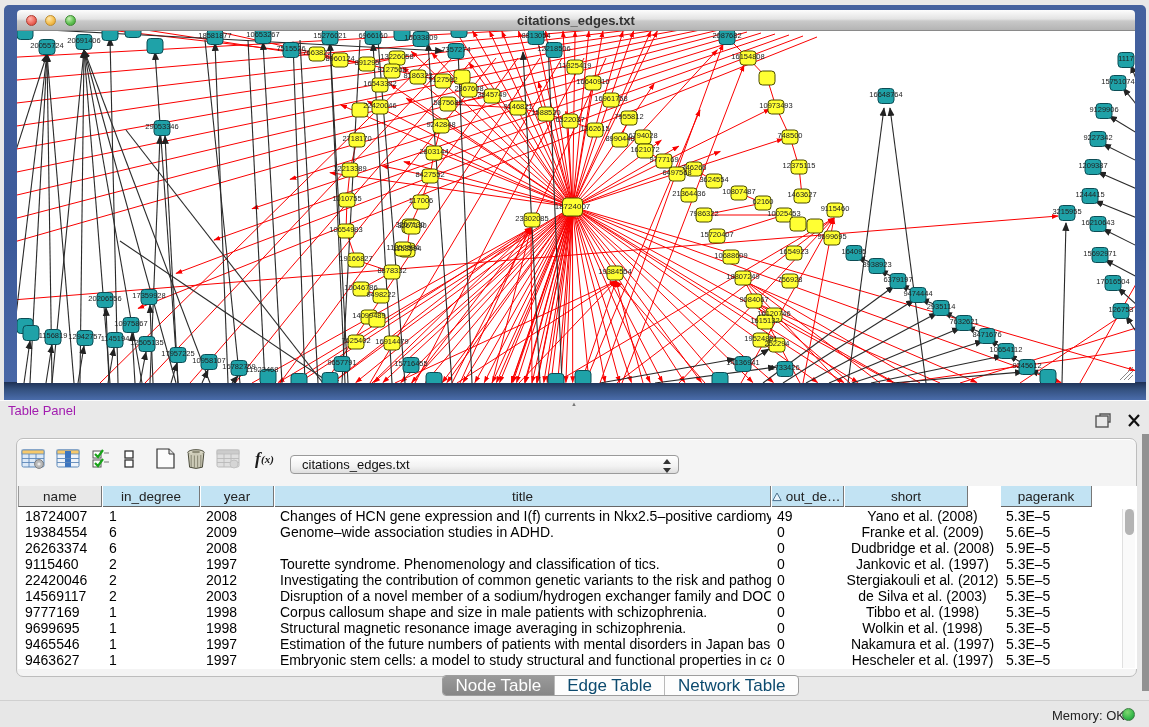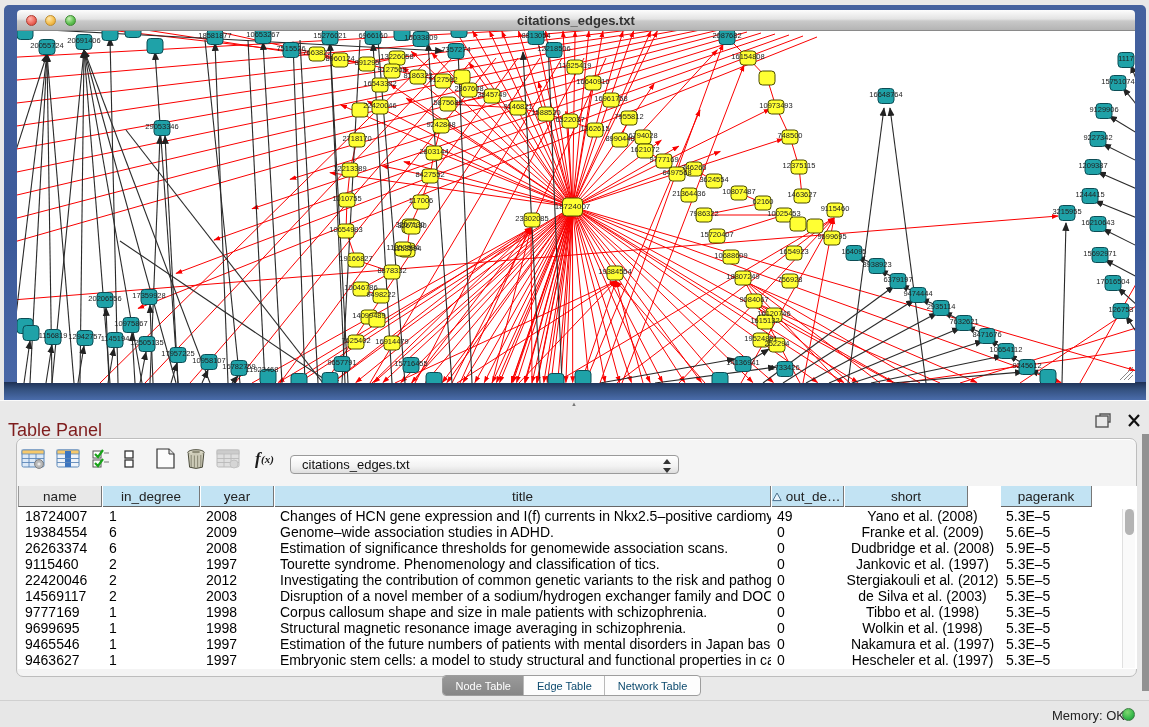--- a/index.html
+++ b/index.html
@@ -9,21 +9,21 @@
 #titlebar{position:absolute;left:13px;top:5px;width:1118px;height:21px;background:linear-gradient(180deg,#fdfdfd 0%,#e3e3e3 45%,#c9c9c9 55%,#b4b4b4 100%);border-radius:4px 4px 0 0;border-bottom:1px solid #8a8a8a}
 #titlebar .title{position:absolute;width:100%;text-align:center;top:3px;font-size:13px;font-weight:bold;color:#333}
 .tl{position:absolute;top:5px;width:11px;height:11px;border-radius:50%;}
 #tl1{left:9px;background:radial-gradient(circle at 35% 30%,#ffb3ab,#ee6a5e 55%,#c93b30 100%);border:1px solid #b03b30}
 #tl2{left:28px;background:radial-gradient(circle at 35% 30%,#ffe9b0,#f5bf4f 55%,#d89b2e 100%);border:1px solid #c08e2e}
 #tl3{left:48px;background:radial-gradient(circle at 35% 30%,#c9f0b8,#61c354 55%,#3f9a34 100%);border:1px solid #3f8a34}
 #canvas{position:absolute;left:13px;top:26px;width:1118px;height:351.5px;background:#fff;overflow:hidden}
 
 #lower{position:absolute;left:0;top:400px;width:1149px;height:327px;background:#e9e9e9;border-top:1px solid #fbfbfb}
 #tphead{position:absolute;left:0;top:2px;width:100%;height:31px}
-#tphead .t{position:absolute;left:8px;top:17px;font-size:18px;color:#7f1d1d}
+#tphead .t{position:absolute;left:8px;top:0;font-size:13px;color:#a21caf}
 #grip{position:absolute;left:571px;top:0px;width:10px;height:6px;color:#777;font-size:6px}
 #panel{position:absolute;left:16px;top:37px;width:1121px;height:239px;background:#f4f4f4;border:1px solid #bdbdbd;border-radius:7px;box-shadow:inset 0 1px 0 #fff}
 #rightshade{position:absolute;right:0px;top:33px;width:7px;height:257px;background:#919191}
 #toolbar{position:absolute;left:4px;top:9px}
 #combo{position:absolute;left:273px;top:16px;width:389px;height:19px;background:linear-gradient(180deg,#ffffff 0%,#f2f2f2 60%,#dedede 100%);border:1px solid #9a9a9a;border-radius:4px;font-size:13px;color:#111;padding-left:11px;line-height:17px}
 
 #tbl{position:absolute;left:1px;top:47px;width:1119px;height:183px;background:#fff;overflow:hidden}
 #thead{position:absolute;left:0;top:0;height:22px;width:1119px;font-size:13.5px;color:#222}
 .th{position:absolute;top:0;height:21px;border-right:1px solid #777;border-bottom:1px solid #666;text-align:center;line-height:21px;background:#c2e3f3}
 #th0{left:0;width:84px;background:#e8e8e8;border-left:1px solid #999}
@@ -39,21 +39,21 @@
 .c0{left:7px;width:78px}
 .c1{left:91px;width:90px}
 .c2{left:188px;width:68px}
 .c3{left:262px;width:491px}
 .c4{left:759px;width:66px}
 .c5{left:827px;width:155px;text-align:center}
 .c6{left:988px;width:86px}
 #vsb{position:absolute;right:2px;top:23px;width:13px;height:159px;background:#fafafa;border-left:1px solid #e0e0e0}
 #vsb .thumb{position:absolute;left:1.5px;top:0px;width:9px;height:26px;background:#b4b4b4;border-radius:5px}
 
-#tabs{position:absolute;left:442px;top:274px;height:21px;display:flex;font-size:11px;border:1px solid #9d9d9d;border-radius:4px;background:#fdfdfd;overflow:hidden}
+#tabs{position:absolute;left:442px;top:274px;height:21px;display:flex;font-size:17px;border:1px solid #9d9d9d;border-radius:4px;background:#fdfdfd;overflow:hidden}
 #tabs .tab{padding:0 12.5px;line-height:20px;color:#0c4a6e}
 #tabs .sel{background:linear-gradient(180deg,#9a9a9a,#868686);color:#fff}
 #tabs .sep{width:1px;background:#b9b9b9}
 #statusline{position:absolute;left:0;top:299px;width:1149px;border-top:1px solid #d0d0d0;height:28px;background:#e7e7e7}
 #mem{position:absolute;right:24px;top:7px;font-size:13px;color:#222}
 #memdot{position:absolute;right:14px;top:7px;width:13px;height:13px;border-radius:50%;background:radial-gradient(circle at 40% 30%,#7fd76f,#35b84a 60%,#1f8a33 100%);border:1px solid #3c7d44}
 </style></head>
 <body>
 <div id="page">
   <div id="netwin">
@@ -721,21 +721,20 @@
               <div class="c2">2009</div>
               <div class="c3">Genome–wide association studies in ADHD.</div>
               <div class="c4">0</div>
               <div class="c5">Franke et al. (2009)</div>
               <div class="c6">5.6E–5</div>
             </div>
 <div class="tr">
               <div class="c0">26263374</div>
               <div class="c1">6</div>
               <div class="c2">2008</div>
-              <div class="c3">Estimation of significance thresholds for genomewide association scans.</div>
               <div class="c4">0</div>
               <div class="c5">Dudbridge et al. (2008)</div>
               <div class="c6">5.9E–5</div>
             </div>
 <div class="tr">
               <div class="c0">9115460</div>
               <div class="c1">2</div>
               <div class="c2">1997</div>
               <div class="c3">Tourette syndrome. Phenomenology and classification of tics.</div>
               <div class="c4">0</div>

